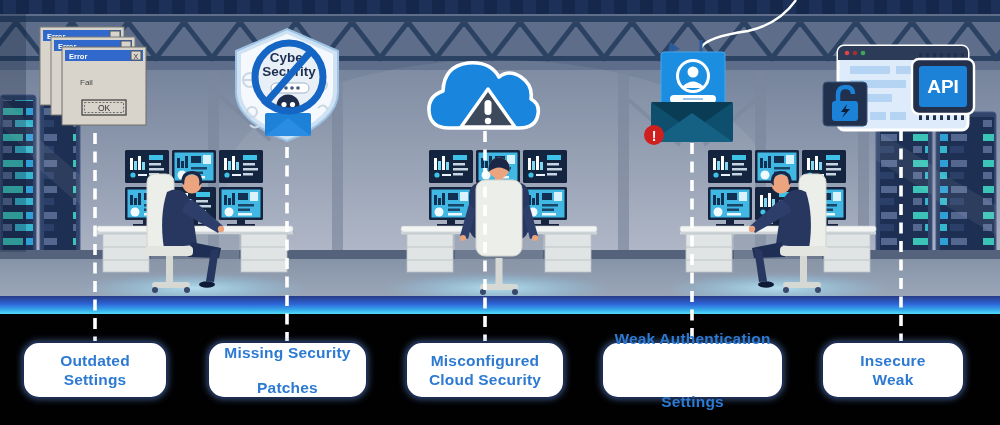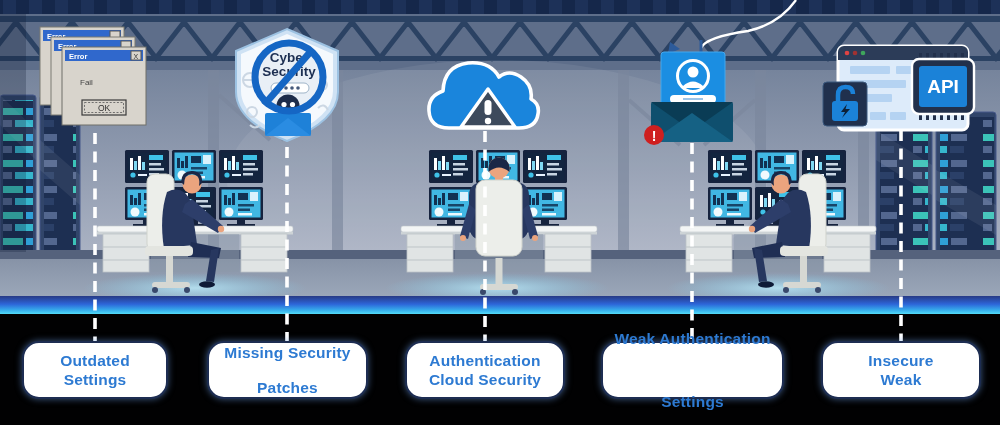--- a/index.html
+++ b/index.html
@@ -354,24 +354,24 @@
 
 <div class="pill" style="left:22px;width:146px;">
   <span>Outdated</span>
   <span>Settings</span>
 </div>
 <div class="pill" style="left:207px;width:161px;gap:16px;">
   <span>Missing Security</span>
   <span>Patches</span>
 </div>
 <div class="pill" style="left:405px;width:160px;">
-  <span>Authentication</span>
+  <span>Misconfigured</span>
   <span>Cloud Security</span>
 </div>
 <div class="pill" style="left:601px;width:183px;gap:44px;">
   <span>Weak Authentication</span>
   <span>Settings</span>
 </div>
-<div class="pill" style="left:821px;width:160px;">
+<div class="pill" style="left:821px;width:144px;">
   <span>Insecure</span>
   <span>Weak</span>
 </div>
 </div>
 
 </body></html>

